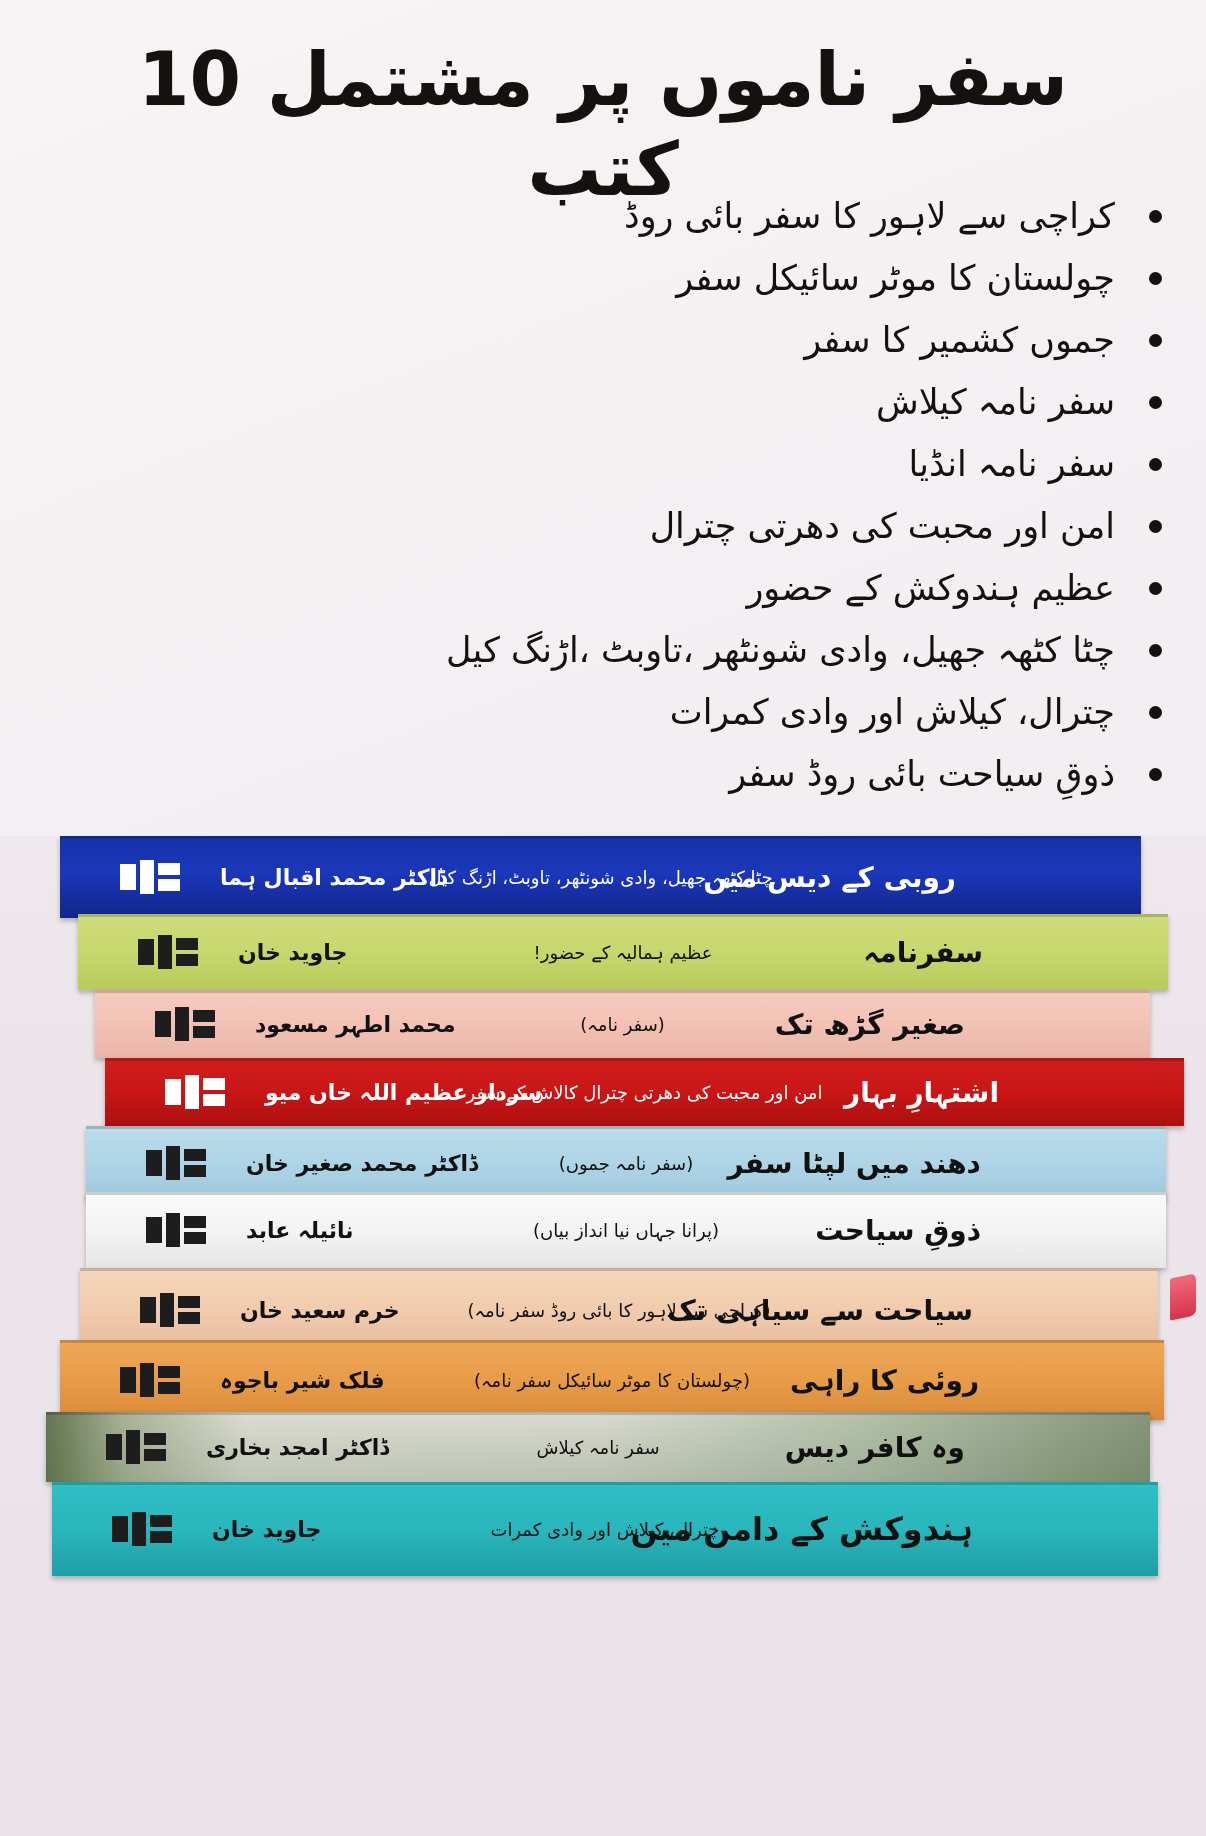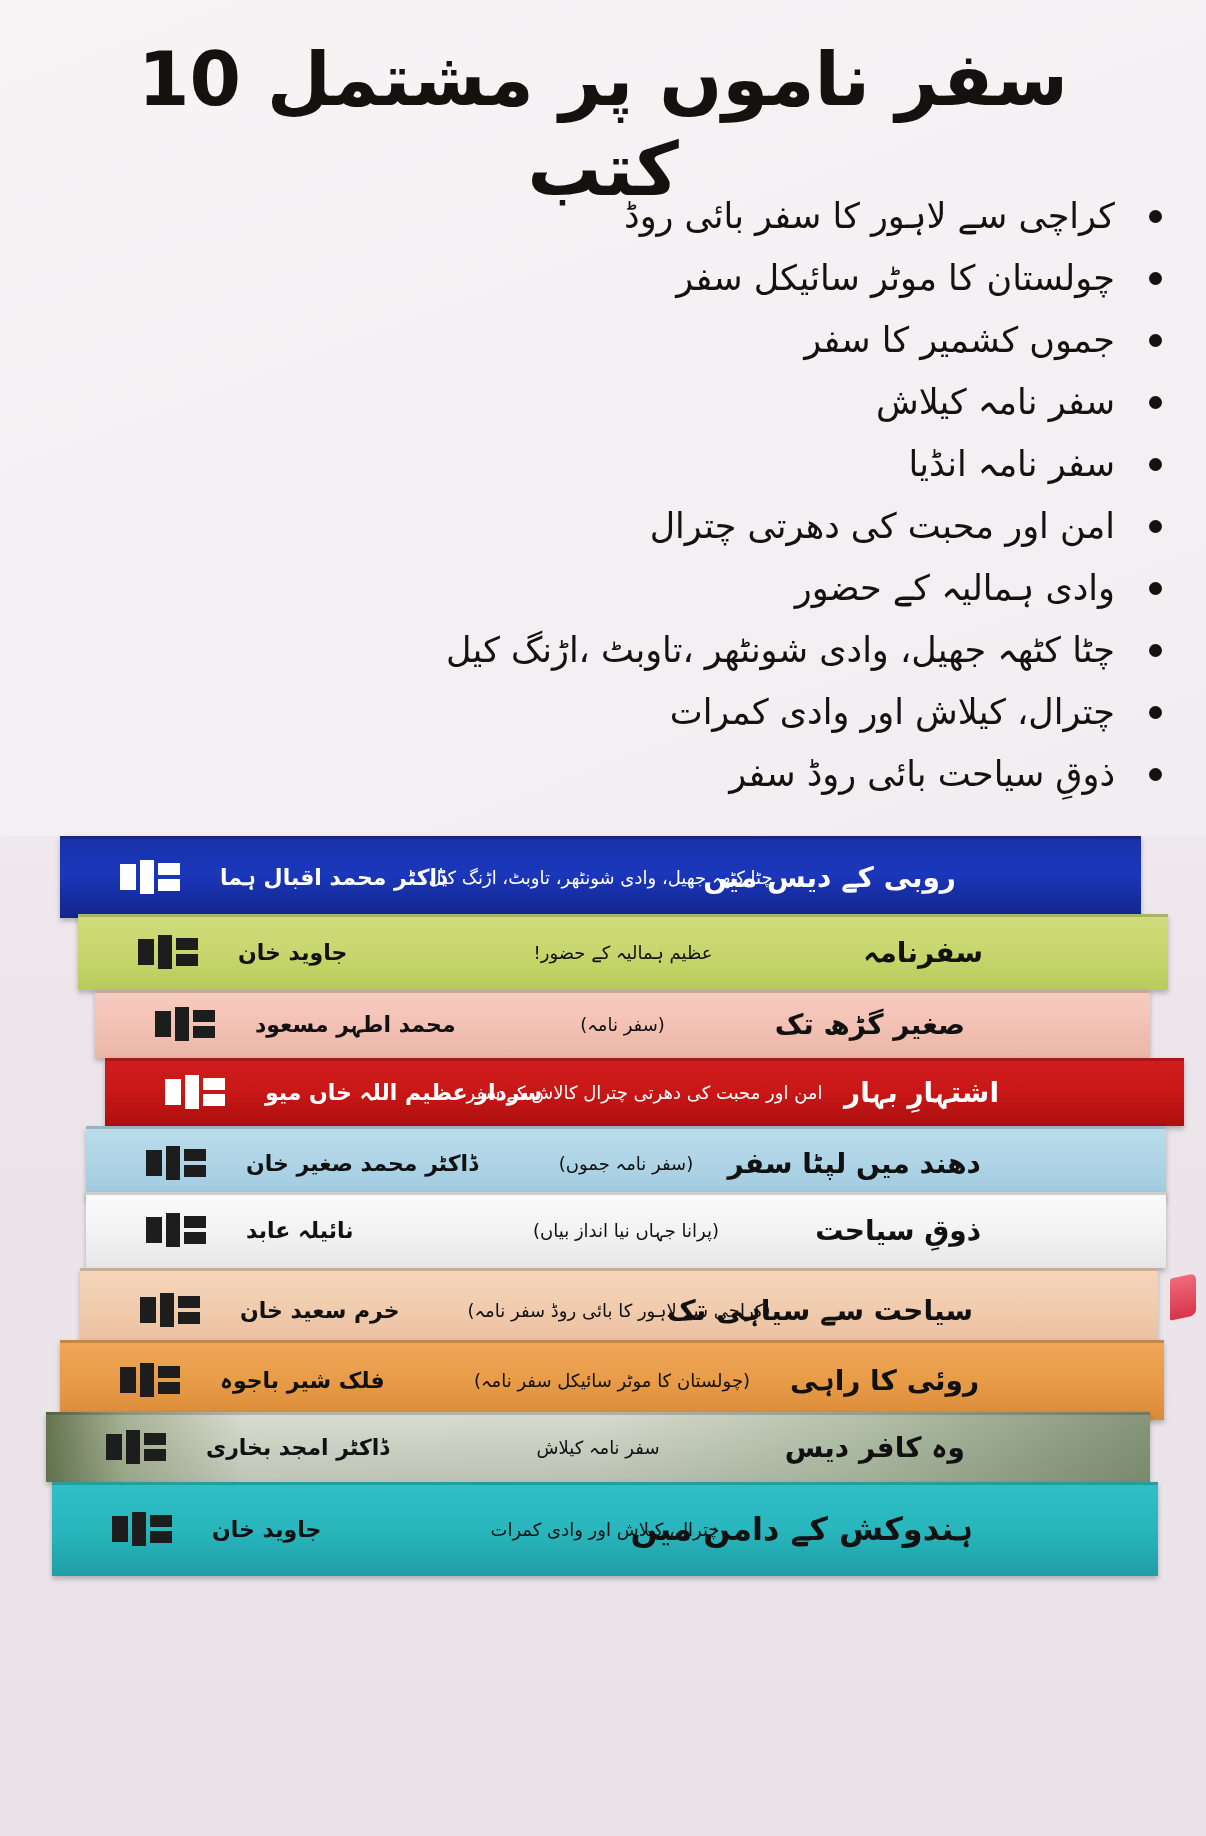--- a/index.html
+++ b/index.html
@@ -205,21 +205,21 @@
     <li>
         <span class="bullet"></span>
         <span class="txt">سفر نامہ انڈیا</span>
       </li>
     <li>
         <span class="bullet"></span>
         <span class="txt">امن اور محبت کی دھرتی چترال</span>
       </li>
     <li>
         <span class="bullet"></span>
-        <span class="txt">وادی ہمالیہ کے حضور</span>
+        <span class="txt">عظیم ہندوکش کے حضور</span>
       </li>
     <li>
         <span class="bullet"></span>
         <span class="txt">چٹا کٹھہ جھیل، وادی شونٹھر ،تاوبٹ ،اڑنگ کیل</span>
       </li>
     <li>
         <span class="bullet"></span>
         <span class="txt">چترال، کیلاش اور وادی کمرات</span>
       </li>
     <li>

